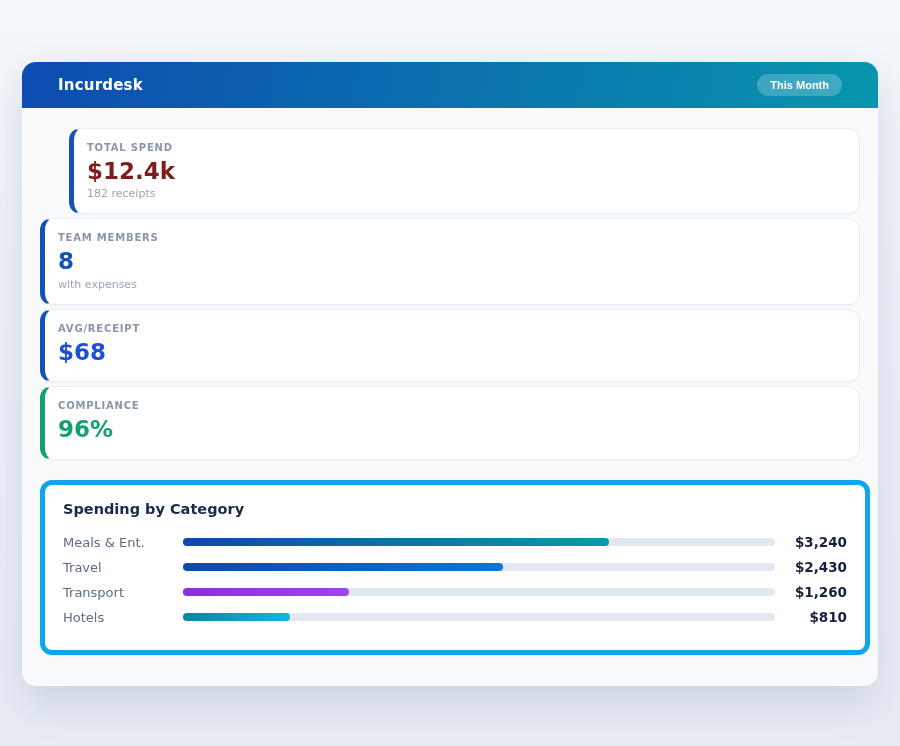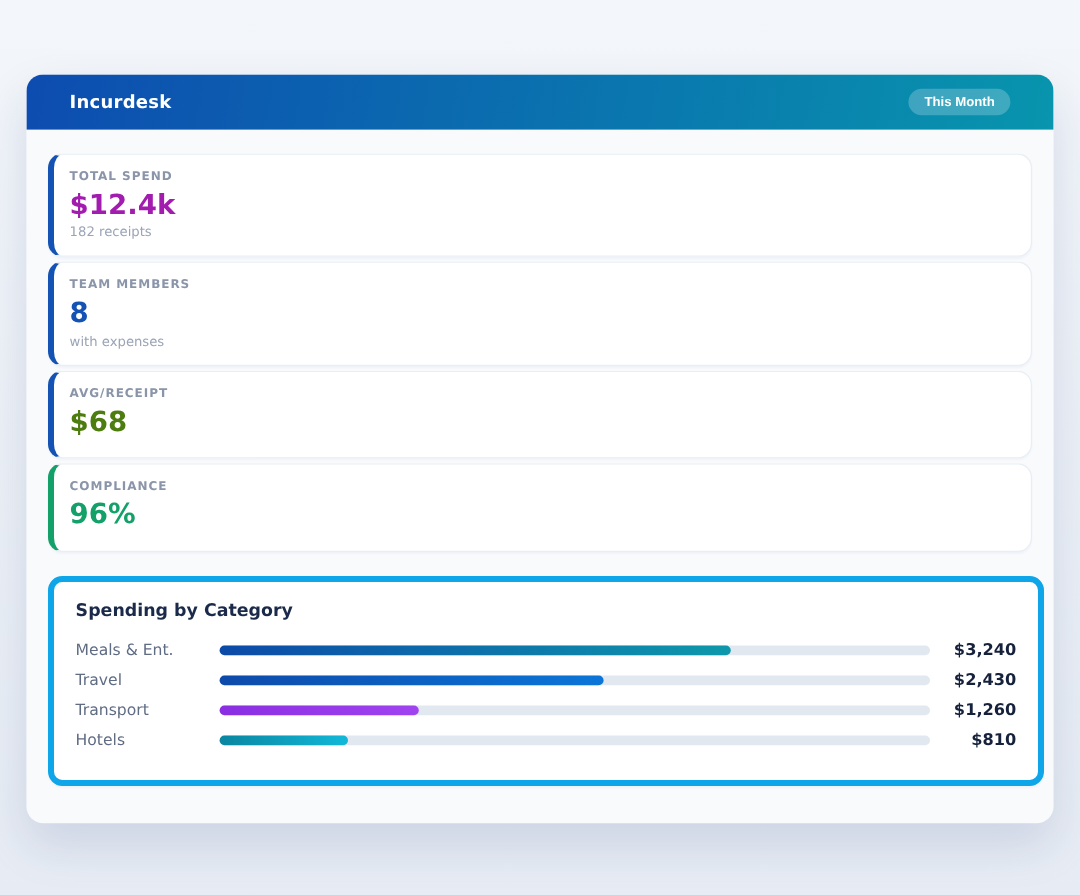--- a/index.html
+++ b/index.html
@@ -118,33 +118,33 @@
 <body>
 
 <div class="app">
 
   <div class="header" style="background: linear-gradient(100deg, rgb(13, 76, 176) 0%, rgb(8, 149, 173) 100%);">
     <div class="header-title">Incurdesk</div>
     <button class="badge">This Month</button>
   </div>
 
   <div class="stats">
-    <div class="stat-card" style="border-left-color: rgb(20, 83, 180);">
+    <div class="stat-card" style="border-left-color: rgb(20, 83, 180); margin-left: 29px;">
       <div class="stat-label">TOTAL SPEND</div>
-      <div class="stat-value" style="color: #a21caf;">$12.4k</div>
+      <div class="stat-value" style="color: #7f1d1d;">$12.4k</div>
       <div class="stat-sub">182 receipts</div>
     </div>
     <div class="stat-card" style="border-left-color: rgb(20, 83, 180);">
       <div class="stat-label">TEAM MEMBERS</div>
       <div class="stat-value" style="color: rgb(20, 83, 180);">8</div>
       <div class="stat-sub">with expenses</div>
     </div>
     <div class="stat-card" style="border-left-color: rgb(20, 83, 180);">
       <div class="stat-label">AVG/RECEIPT</div>
-      <div class="stat-value" style="color: #4d7c0f;">$68</div>
+      <div class="stat-value" style="color: #1d4ed8;">$68</div>
       <div class="stat-sub"></div>
     </div>
     <div class="stat-card" style="border-left-color: rgb(19, 161, 105);">
       <div class="stat-label">COMPLIANCE</div>
       <div class="stat-value" style="color: rgb(19, 161, 105);">96%</div>
       <div class="stat-sub"></div>
     </div>
   </div>
 
   <div class="chart-card">

